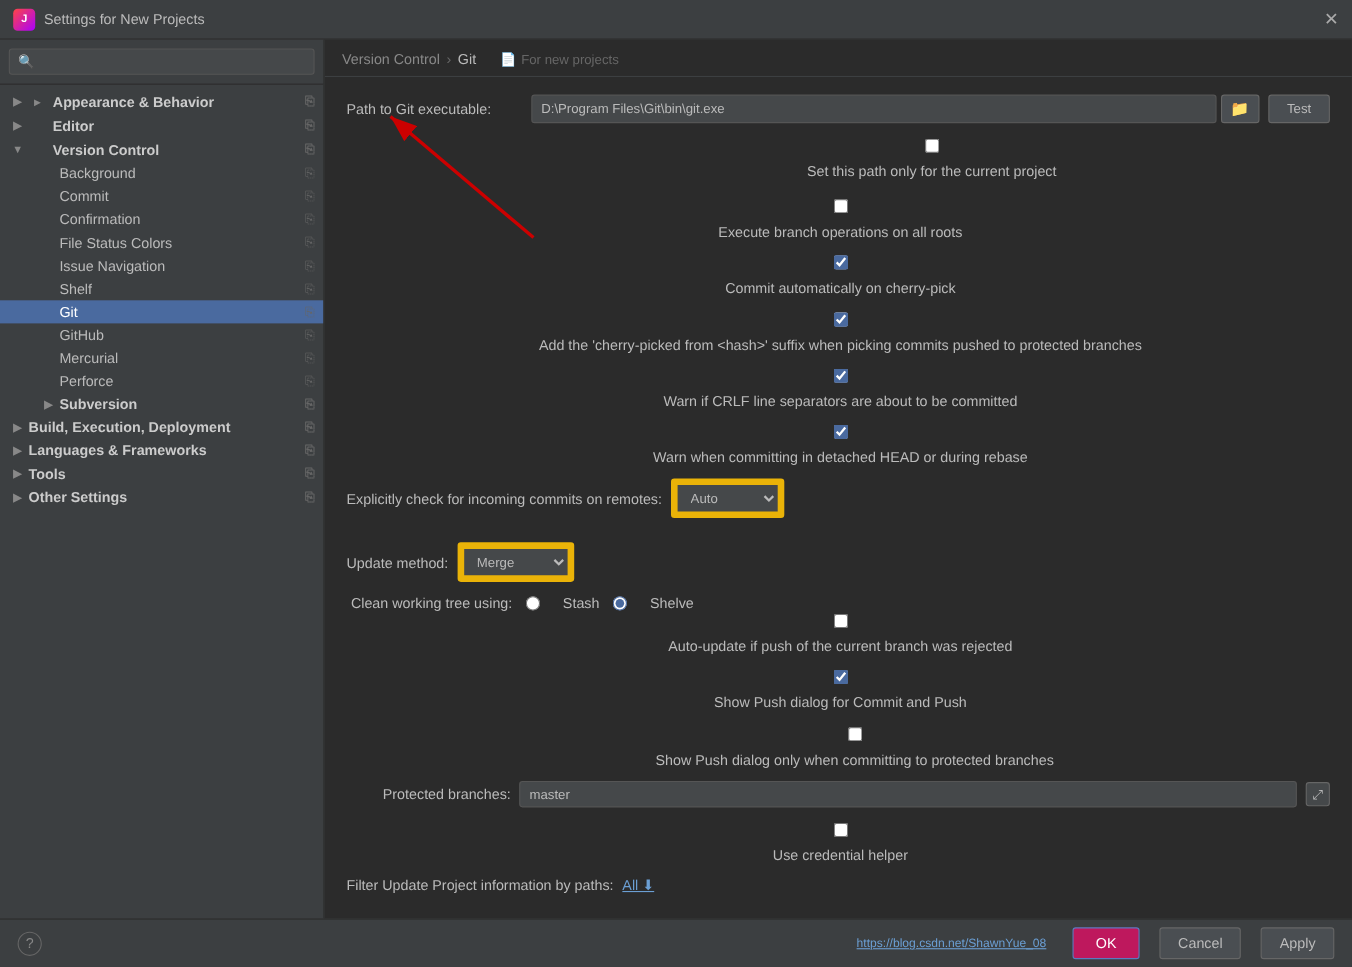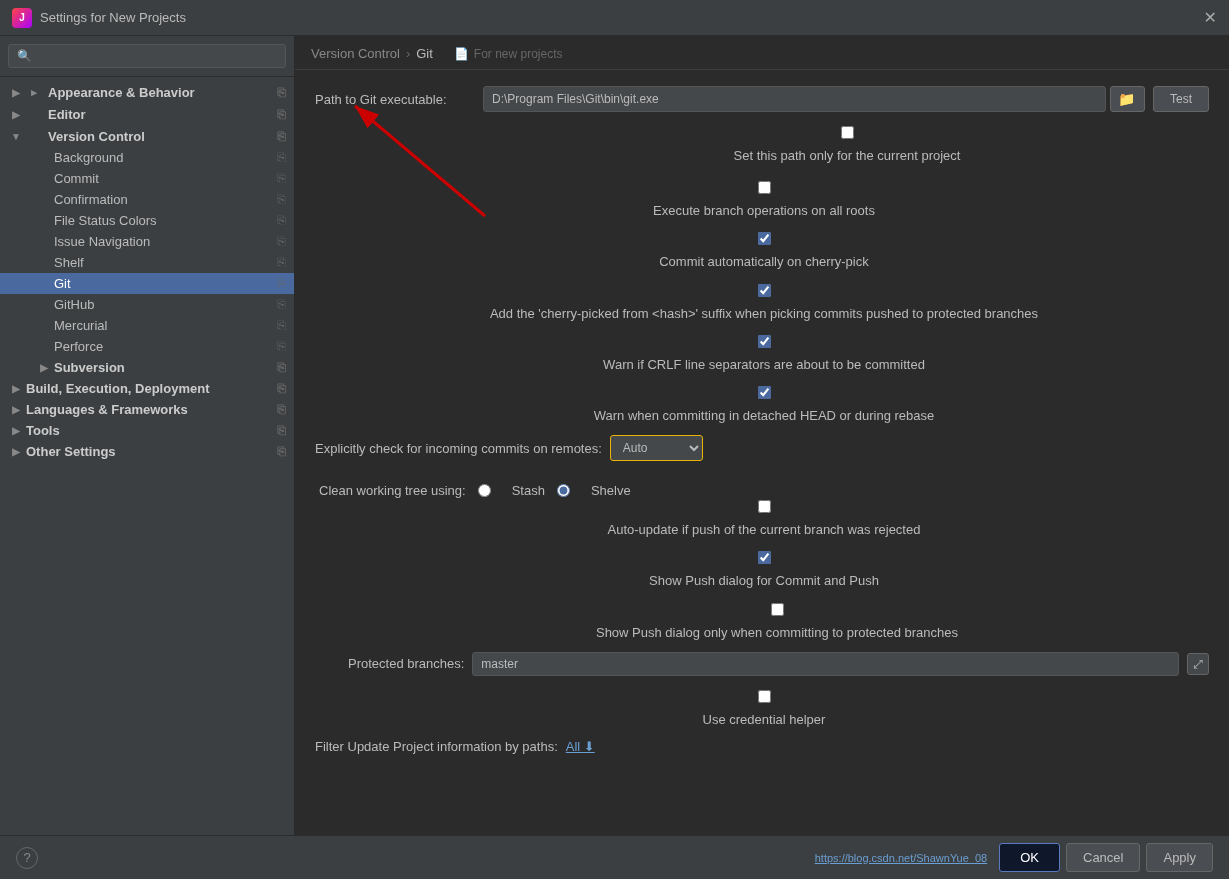--- a/index.html
+++ b/index.html
@@ -228,21 +228,21 @@
       align-items: center;
       margin-bottom: 12px;
       gap: 8px;
     }
     .dropdown-label {
       color: #bbb;
       white-space: nowrap;
     }
     select.styled-select {
       background: #45484a;
-      border: 1px solid #eab308;
+      border: 6px solid #eab308;
       border-radius: 3px;
       color: #bbb;
       padding: 4px 24px 4px 8px;
       font-size: 12px;
       outline: none;
       cursor: pointer;
       appearance: auto;
     }
     .radio-group-row {
       display: flex;
@@ -317,30 +317,30 @@
       border-radius: 50%;
       display: flex; align-items: center; justify-content: center;
       cursor: pointer;
       color: #888;
       font-size: 13px;
       background: none;
     }
     .footer-right {
       display: flex;
       align-items: center;
-      gap: 0;
+      gap: 12px;
     }
     .footer-url {
       color: #6b9fd4;
       font-size: 11px;
       margin-right: 12px;
       text-decoration: underline;
     }
     .btn-ok {
-      background: #0f172a;
+      background: #be185d;
       border: 1px solid #5a7abf;
       border-radius: 3px;
       color: #fff;
       padding: 6px 20px;
       cursor: pointer;
       font-size: 13px;
       font-weight: 500;
     }
     .btn-cancel, .btn-apply {
       background: #4a4e52;
@@ -569,20 +569,27 @@
           <span class="dropdown-label">Explicitly check for incoming commits on remotes:</span>
           <select class="styled-select">
             <option>Auto</option>
             <option>Always</option>
             <option>Never</option>
           </select>
         </div>
 
         <div class="section-spacer"></div>
 
+        <div class="dropdown-row">
+          <span class="dropdown-label">Update method:</span>
+          <select class="styled-select">
+            <option>Merge</option>
+            <option>Rebase</option>
+          </select>
+        </div>
 
         <div class="radio-group-row">
           <span class="label">Clean working tree using:</span>
           <label class="radio-option">
             <input type="radio" name="clean-tree" id="stash-radio" style="">
             <span>Stash</span>
           </label>
           <label class="radio-option">
             <input type="radio" name="clean-tree" id="shelve-radio" checked="" style="">
             <span>Shelve</span>

